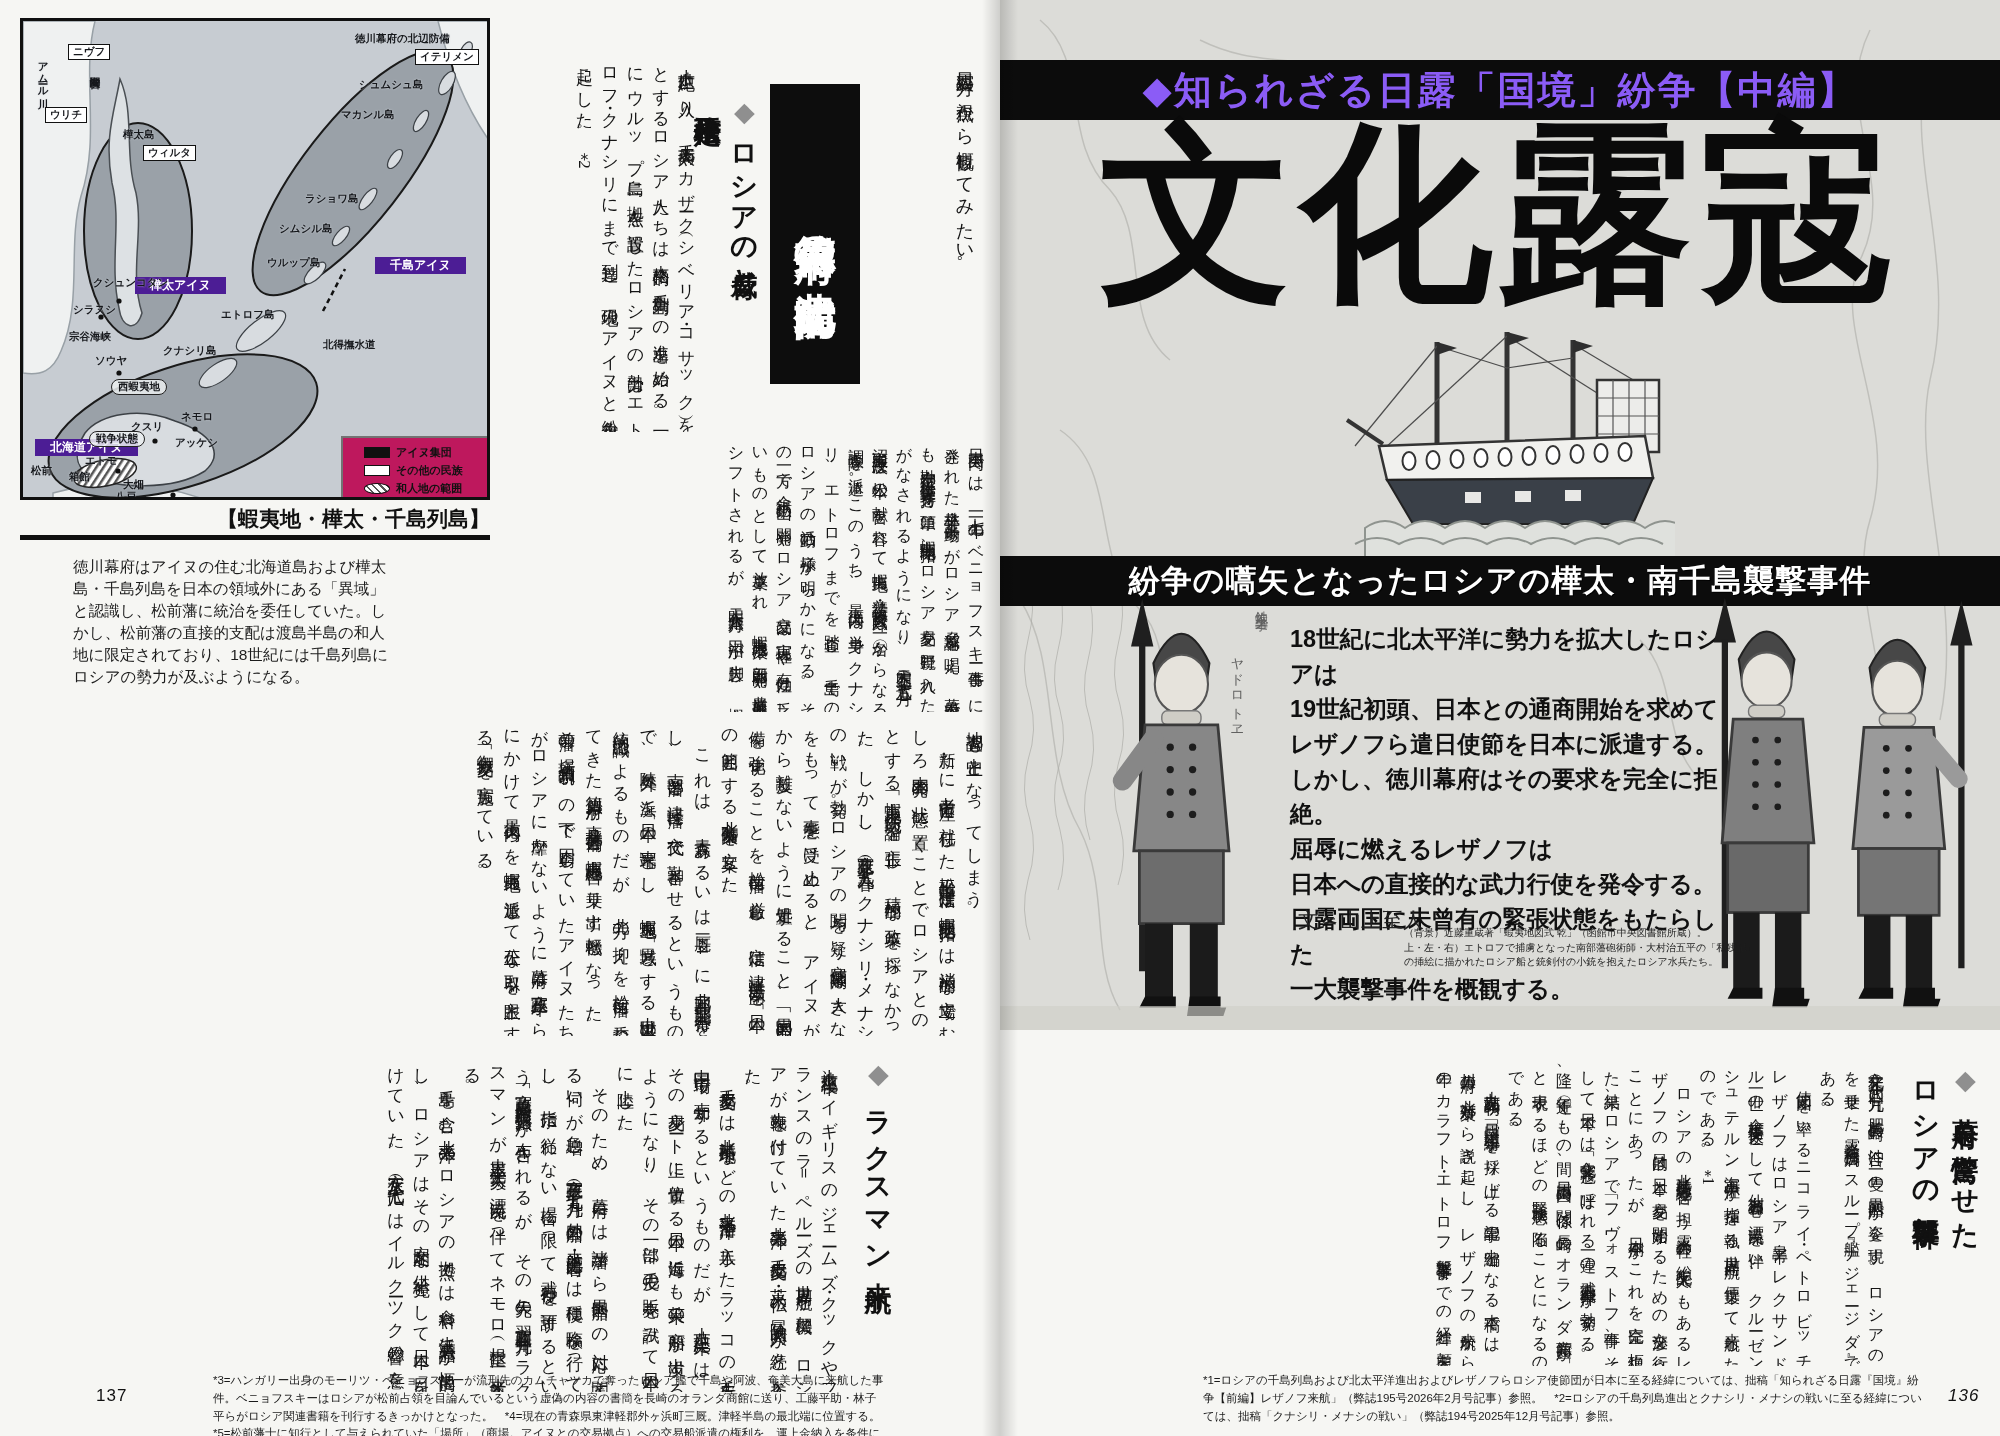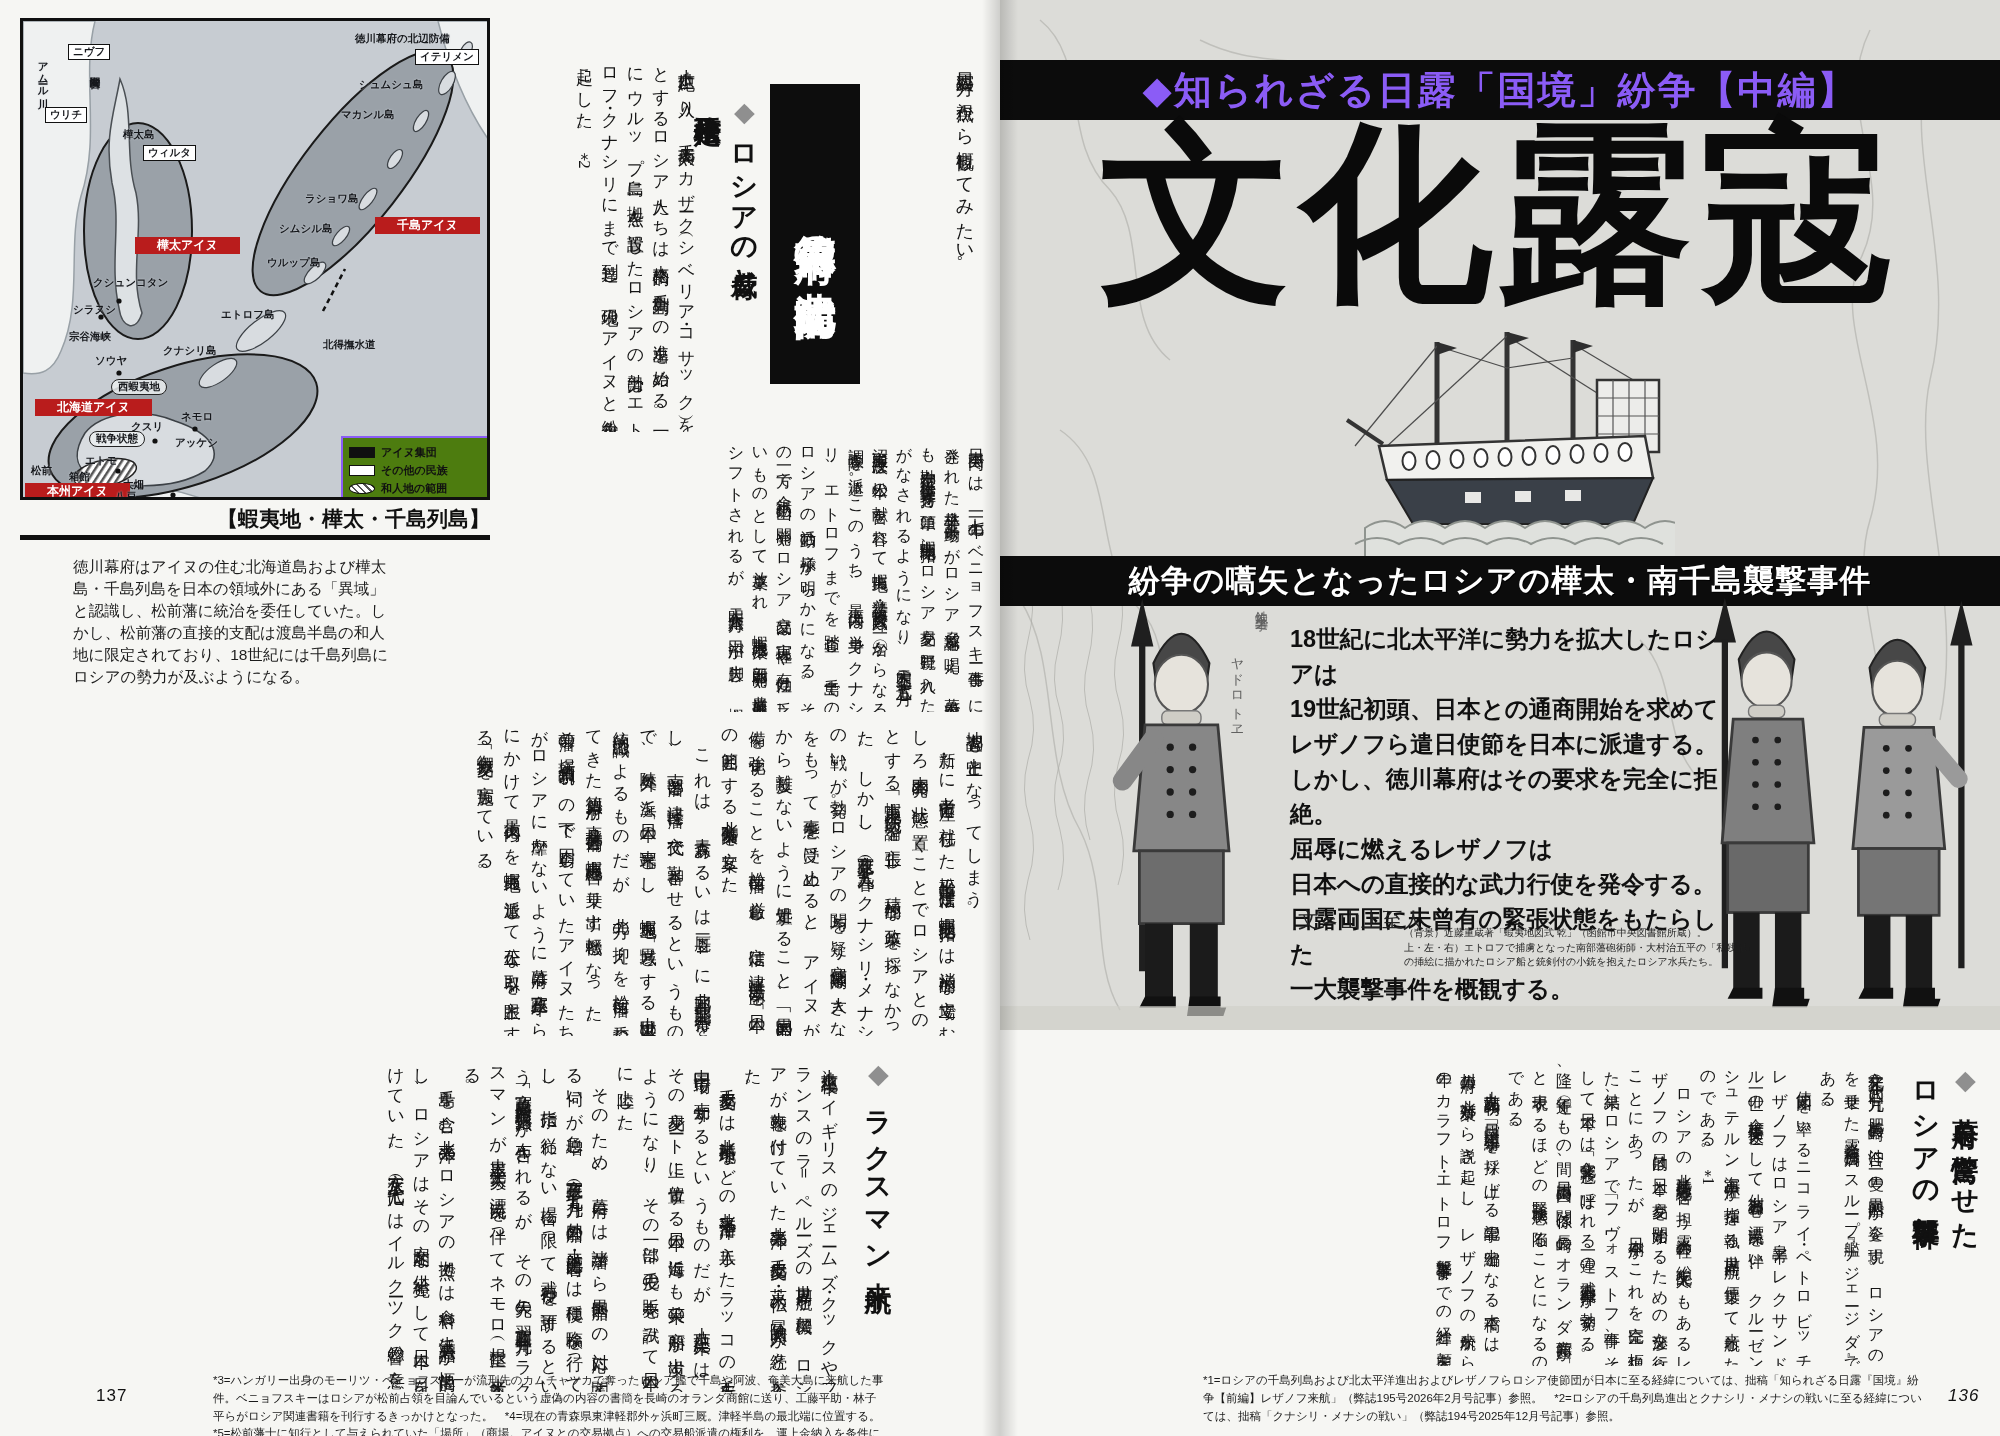--- a/index.html
+++ b/index.html
@@ -16,24 +16,24 @@
   .dia{color:#8f8f8f;}
 
   
   #map-box{position:absolute;left:20px;top:18px;width:470px;height:482px;border:3px solid #101010;
            background:#c7ccd2;box-sizing:border-box;overflow:hidden;}
   #map-box svg{position:absolute;left:0;top:0;}
   .ml{position:absolute;font-size:10.5px;font-weight:bold;color:#16181c;white-space:nowrap;line-height:1.1;
       text-shadow:0 0 2px #cdd2d8;}
   .mv{writing-mode:vertical-rl;}
   .mbox{background:#ffffff;border:1.5px solid #111;padding:1px 4px;text-shadow:none;}
-  .mblack{background:#b91c1c;color:#fff;padding:2px 22px;font-size:12px;text-shadow:none;}
+  .mblack{background:#4c1d95;color:#fff;padding:2px 15px;font-size:12px;text-shadow:none;margin-top:40px;}
   .moval{border:1.5px solid #222;border-radius:12px;padding:1px 6px;background:rgba(235,238,240,.85);text-shadow:none;}
-  #map-legend{position:absolute;left:318px;top:415px;width:148px;background:#4d7c0f;border:2px solid #8b5cf6;
-              padding:4px 6px;z-index:5;}
+  #map-legend{position:absolute;left:318px;top:415px;width:148px;background:#be185d;border:2px solid #737373;
+              padding:4px 21px;z-index:5;}
   .leg-row{display:flex;align-items:center;gap:6px;font-size:11px;font-weight:bold;margin:3px 0;}
   .leg-swatch{width:26px;height:11px;border:1.5px solid #111;box-sizing:border-box;flex:none;}
   .leg-black{background:#101010;}
   .leg-white{background:#fff;}
   .leg-hatch{border-radius:50%;background:repeating-linear-gradient(45deg,#555 0 2px,#fff 2px 5px);}
   #map-title{position:absolute;left:190px;top:505px;width:300px;text-align:right;font-size:21px;font-weight:bold;}
   #map-rule{position:absolute;left:20px;top:535px;width:470px;height:5px;background:#101010;}
   #map-caption{position:absolute;left:73px;top:556px;width:322px;font-size:15.5px;line-height:1.42;color:#1c1c1c;}
 
   #intro-col{left:941px;top:58px;width:36px;height:374px;font-size:18px;}

